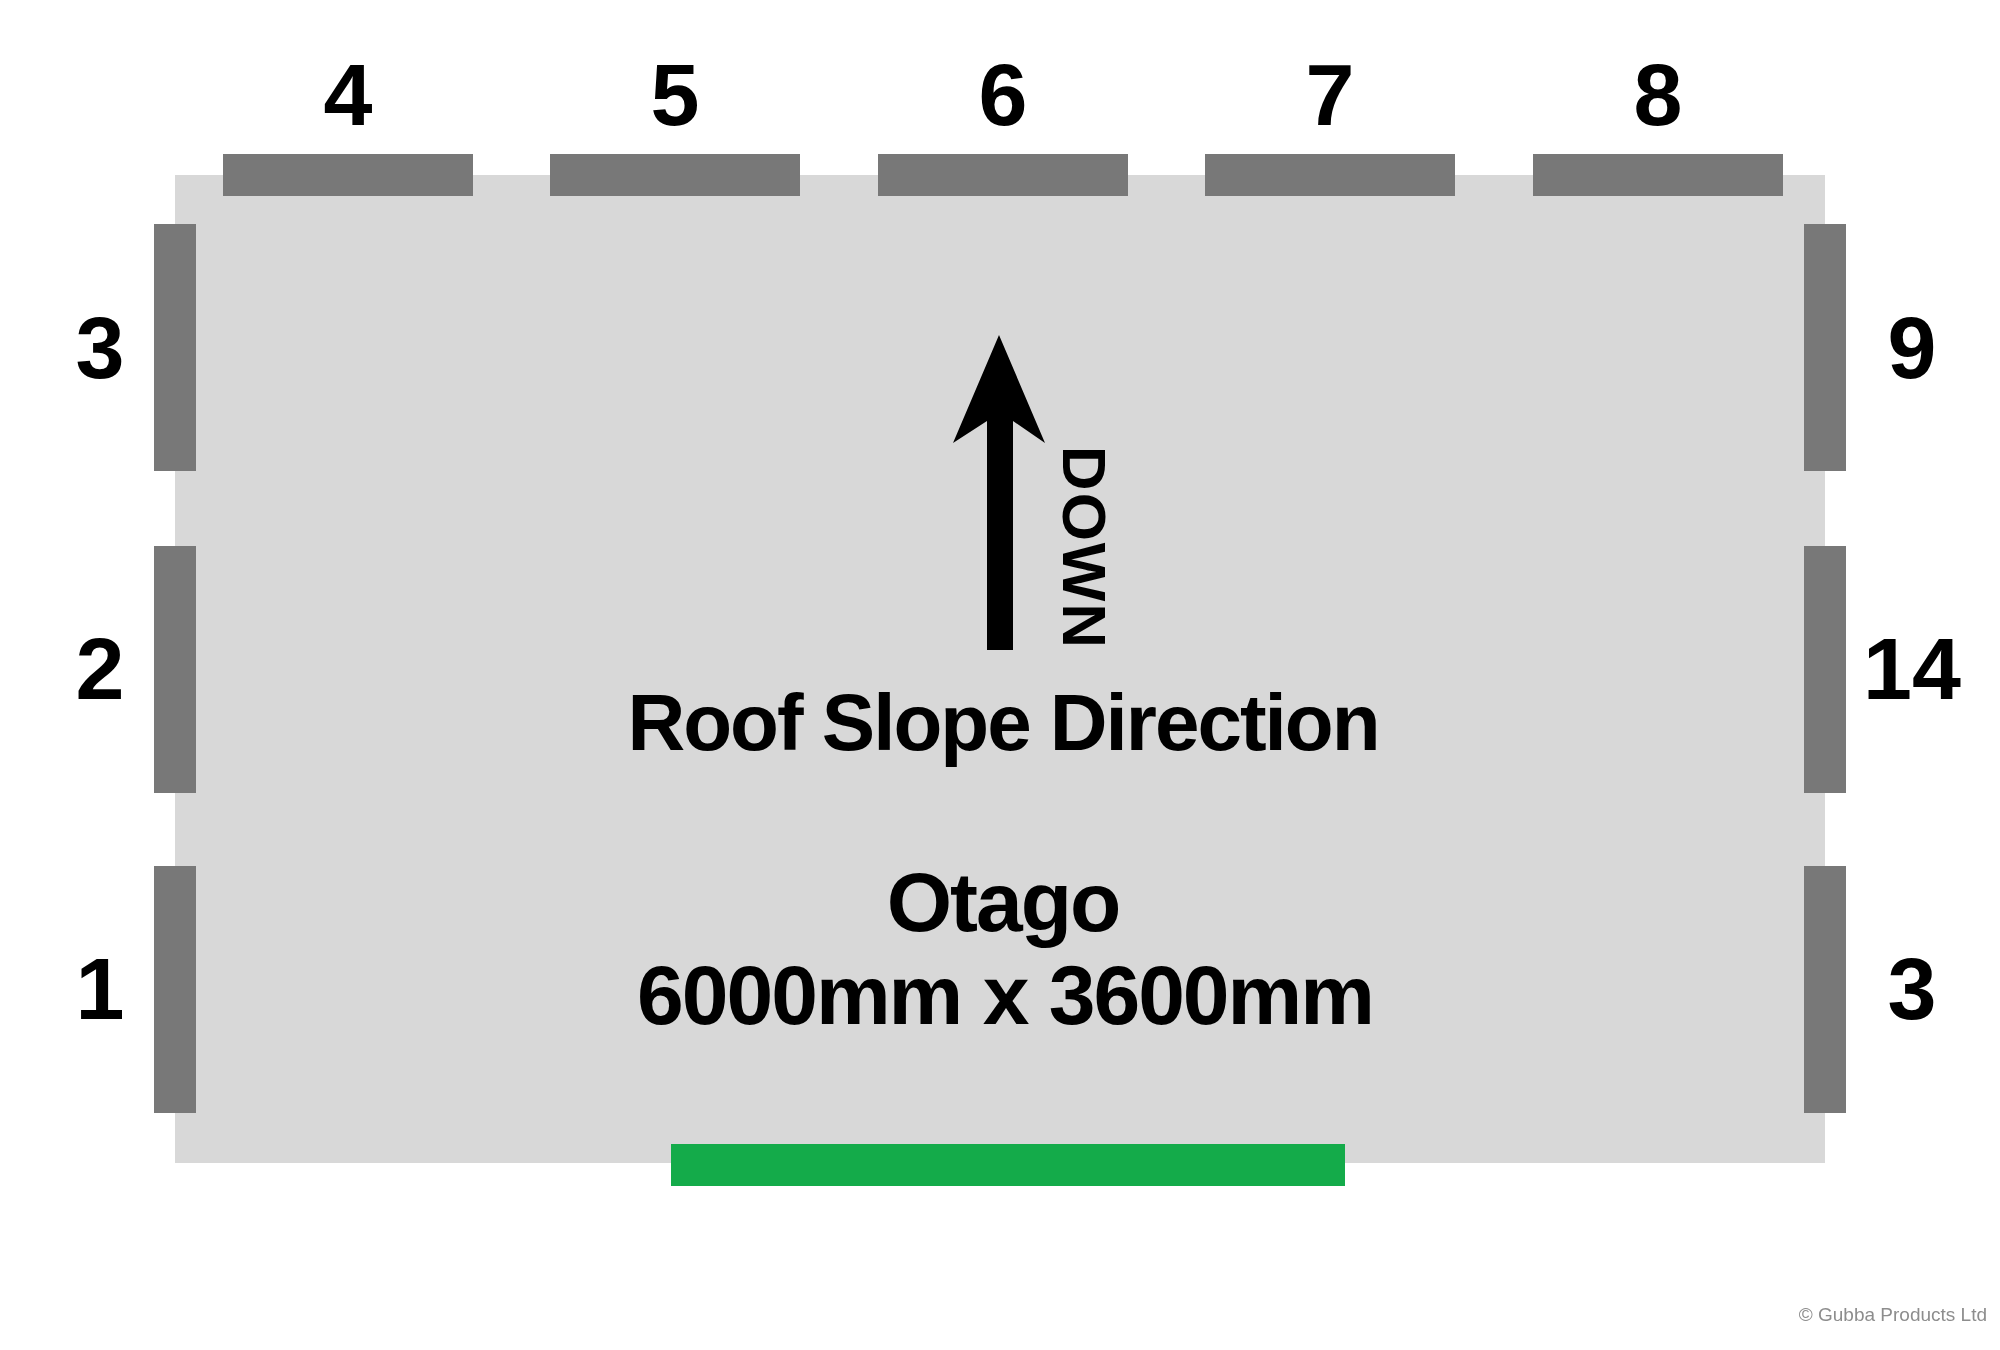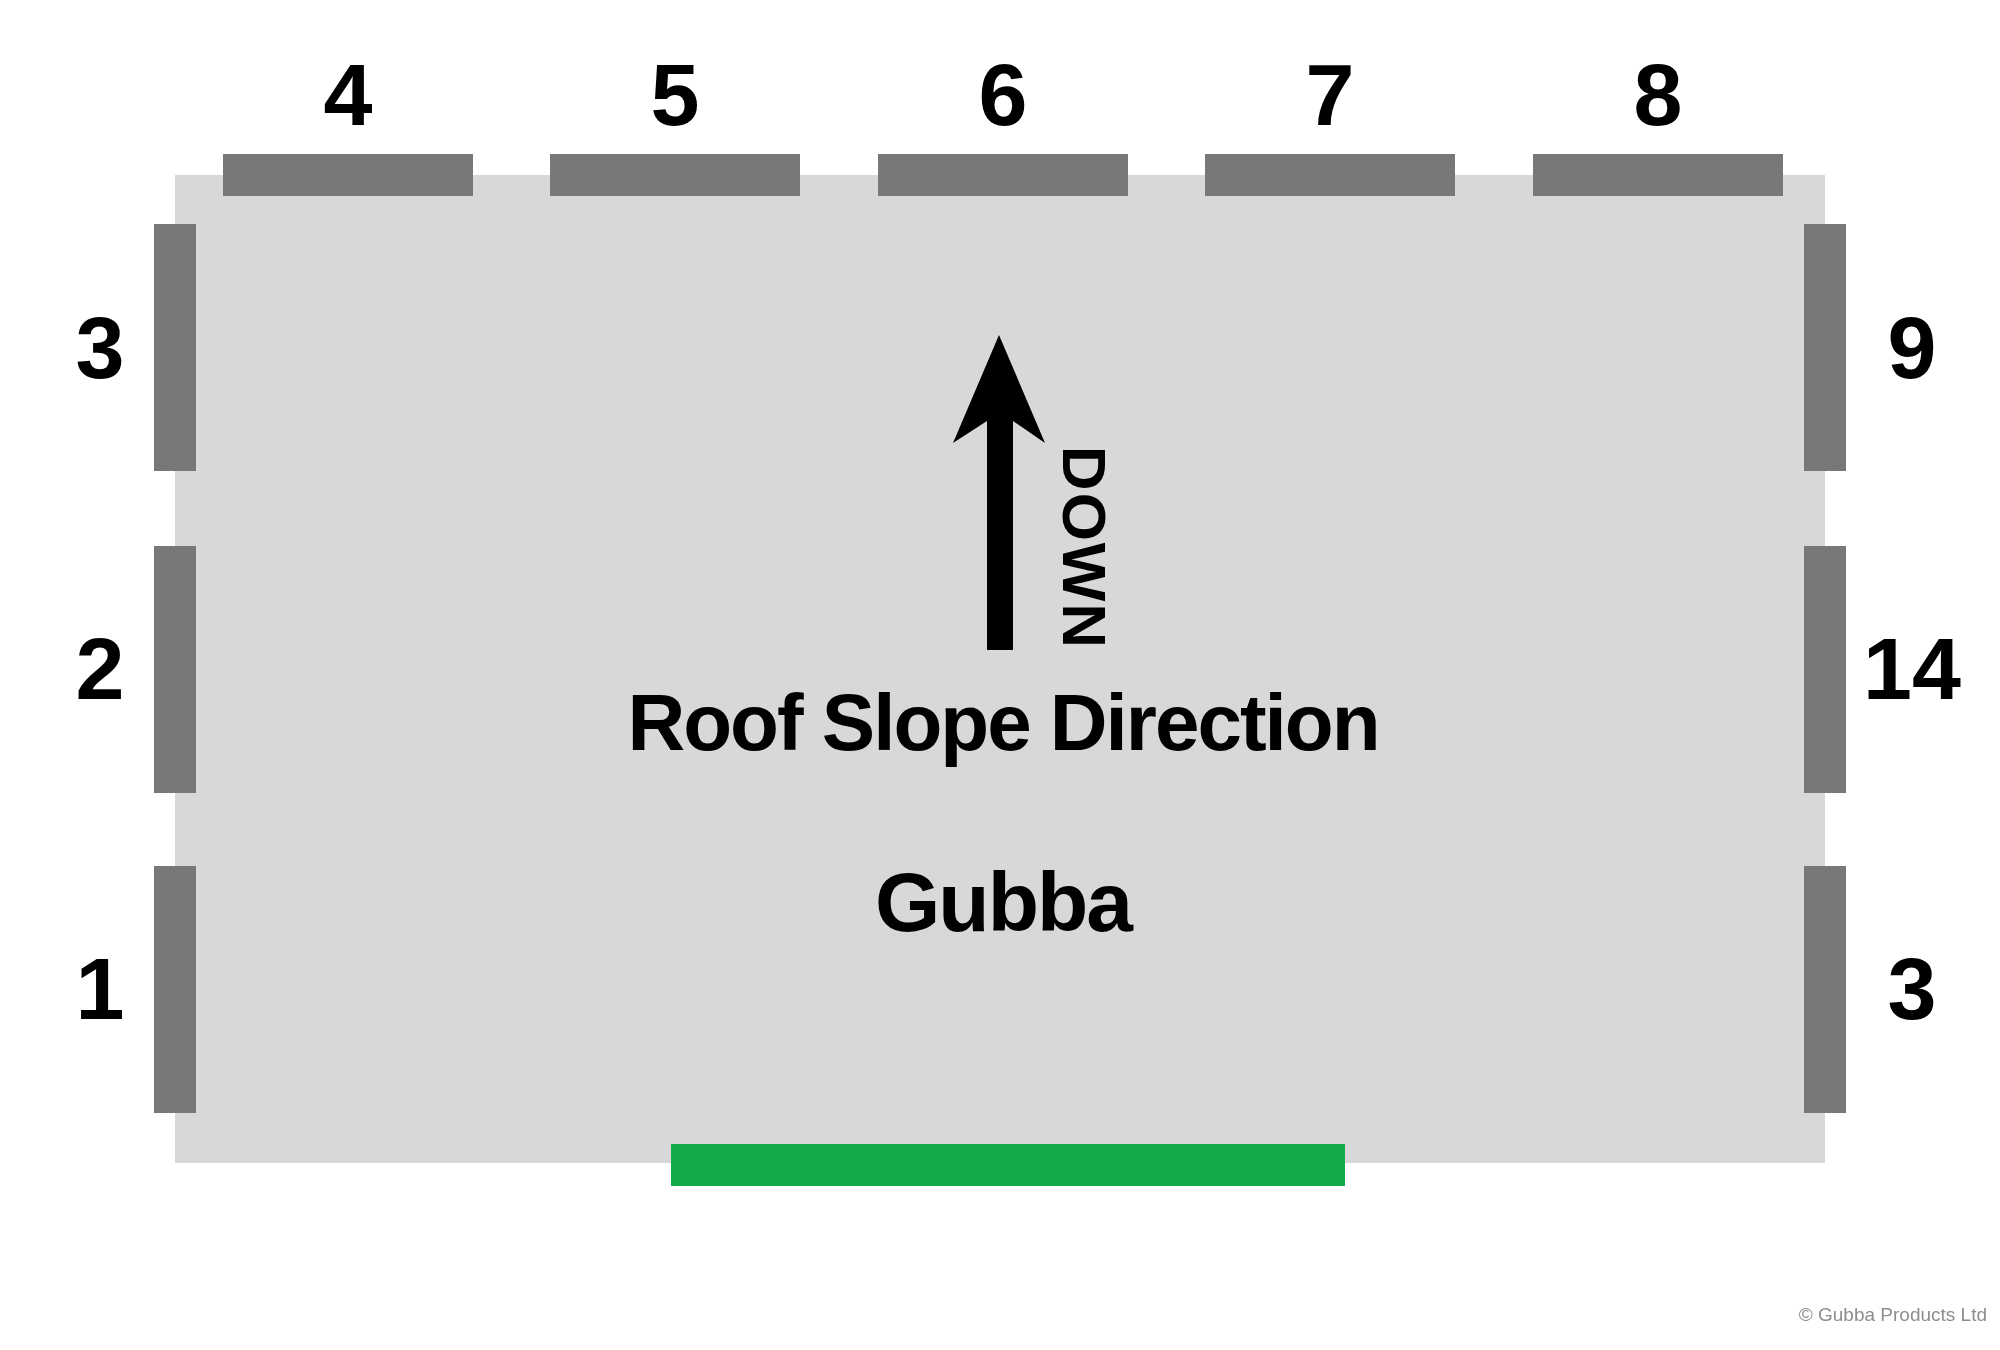--- a/index.html
+++ b/index.html
@@ -101,19 +101,20 @@
   <div class="num nright ny1">14</div>
   <div class="num nright ny2">3</div>
 
   <svg class="arrow-svg" viewBox="0 0 98 315" xmlns="http://www.w3.org/2000/svg" aria-hidden="true">
     <polygon points="49,0 95,108 63,86 63,315 37,315 37,86 3,108"></polygon>
   </svg>
 
   <div class="down">DOWN</div>
 
   <div class="h roof-dir">Roof Slope Direction</div>
-  <div class="h model">Gubba</div>
+  <div class="h model">Otago</div>
+  <div class="h dims">6000mm x 3600mm</div>
 
   <div class="green-bar"></div>
 
   <div class="copyright">© Gubba Products Ltd</div>
 
 </div>
 
 </body></html>

